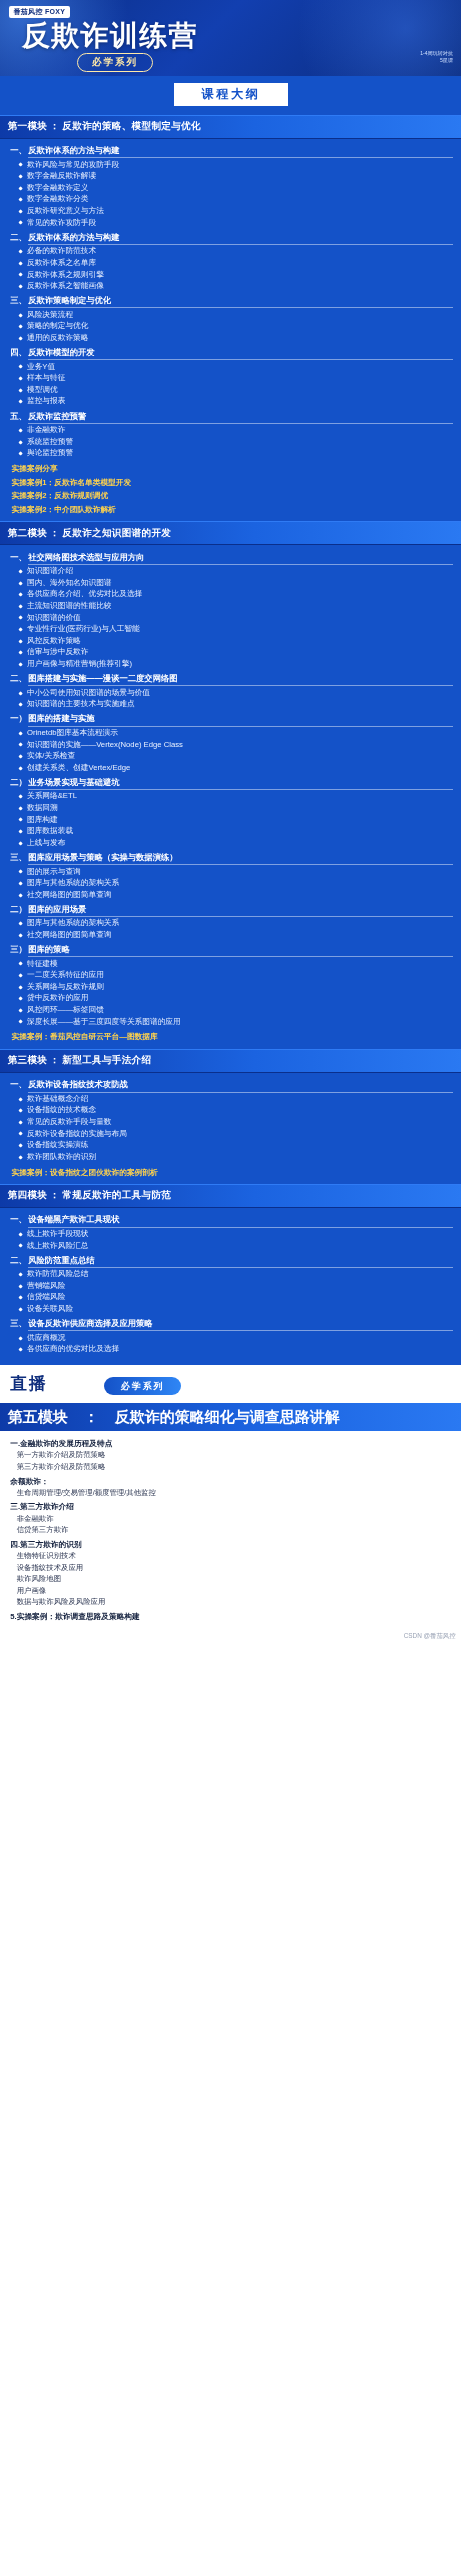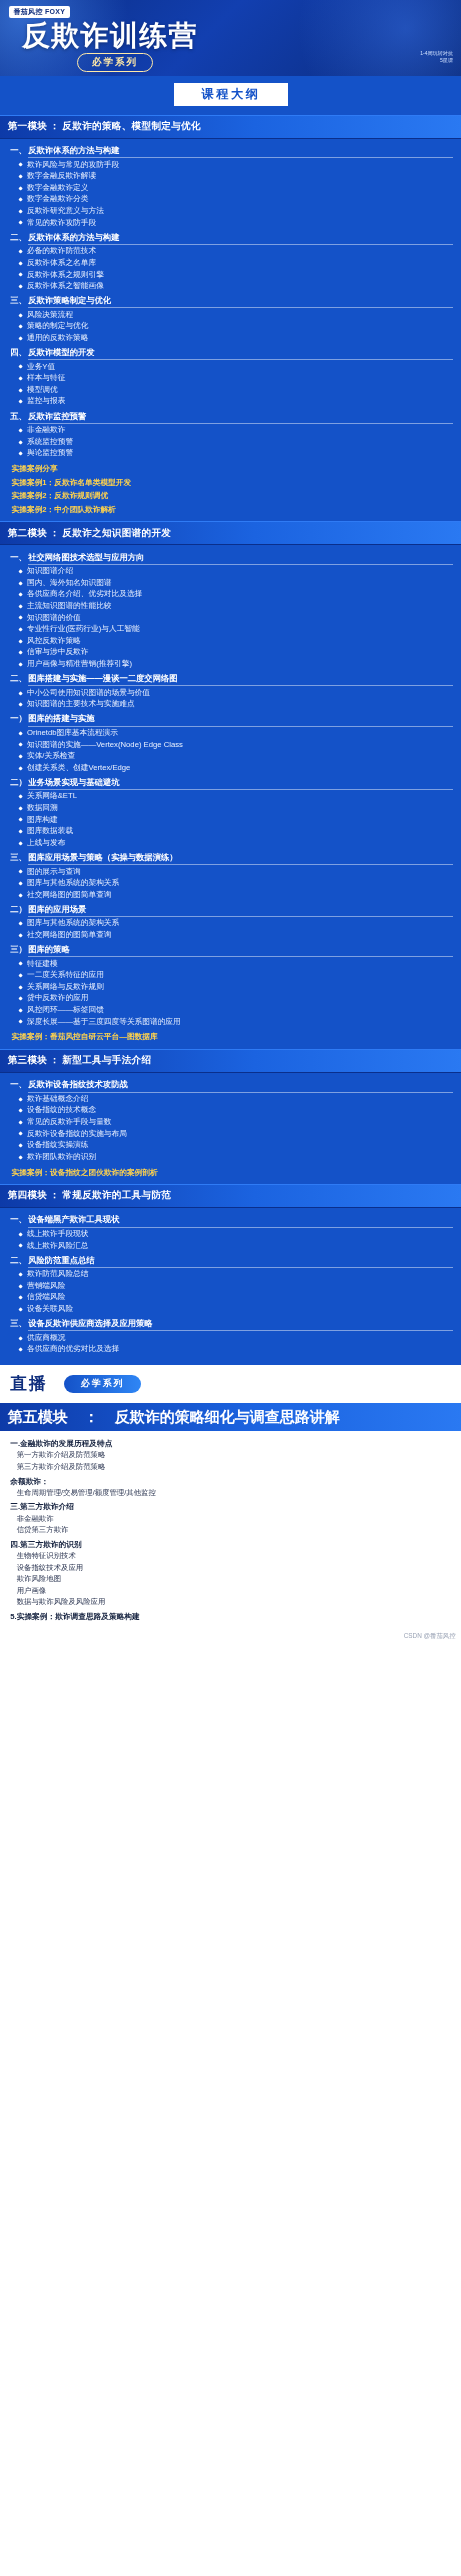--- a/index.html
+++ b/index.html
@@ -110,22 +110,23 @@
   }
   .case{
     font-size:7.7px;font-weight:bold;color:#ffd34d;
     margin:2.6px 0 1.3px 1.3px;line-height:11px;
   }
   .case.gap{margin-top:4.5px;}
 
   
   .live-bar{
     background:#ffffff;
-    display:flex;align-items:center;
+    display:flex;align-items:flex-end;
     padding:7.7px 0 7.7px 10.3px;
+    gap:40px;
   }
   .live-title{
     font-size:16.7px;font-weight:bold;color:#0f2e7d;letter-spacing:1.9px;
   }
   .live-chip{
     margin-left:16.7px;
     border-radius:10.3px;
     background:linear-gradient(90deg,#1452c8,#2f86f5);
     color:#ffffff;font-size:9px;font-weight:bold;letter-spacing:1.9px;
     padding:2.6px 16.7px;

